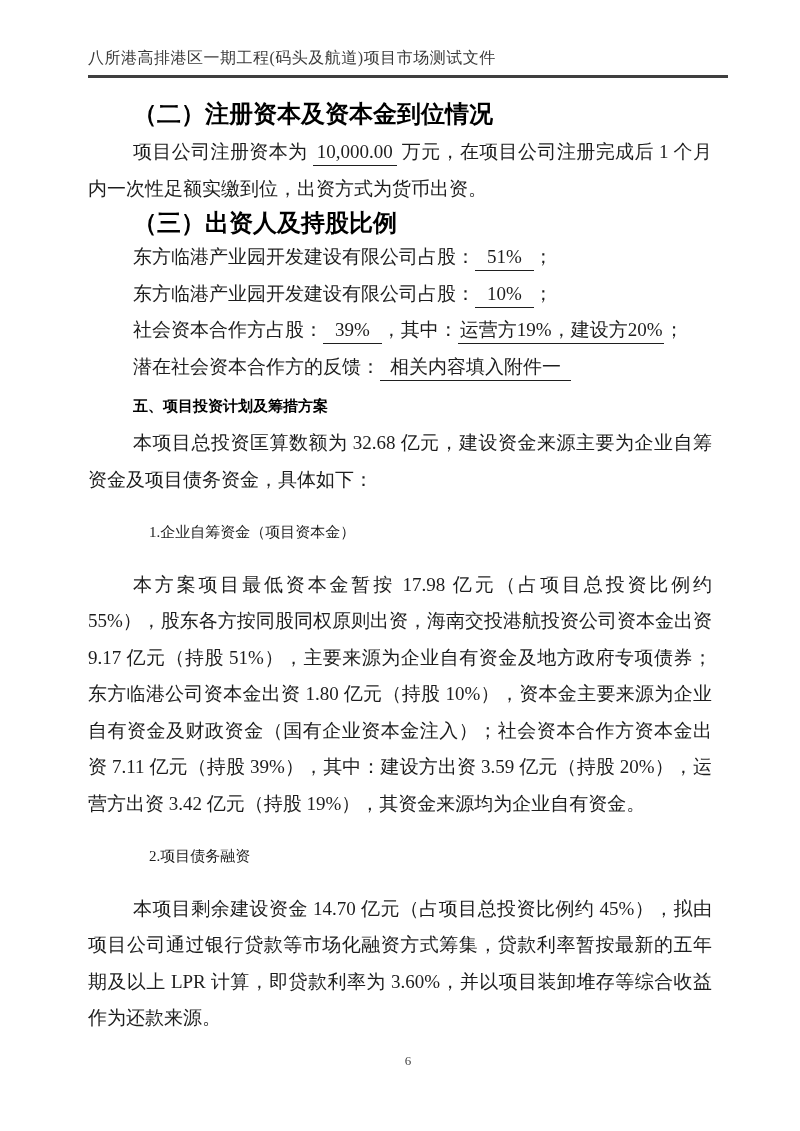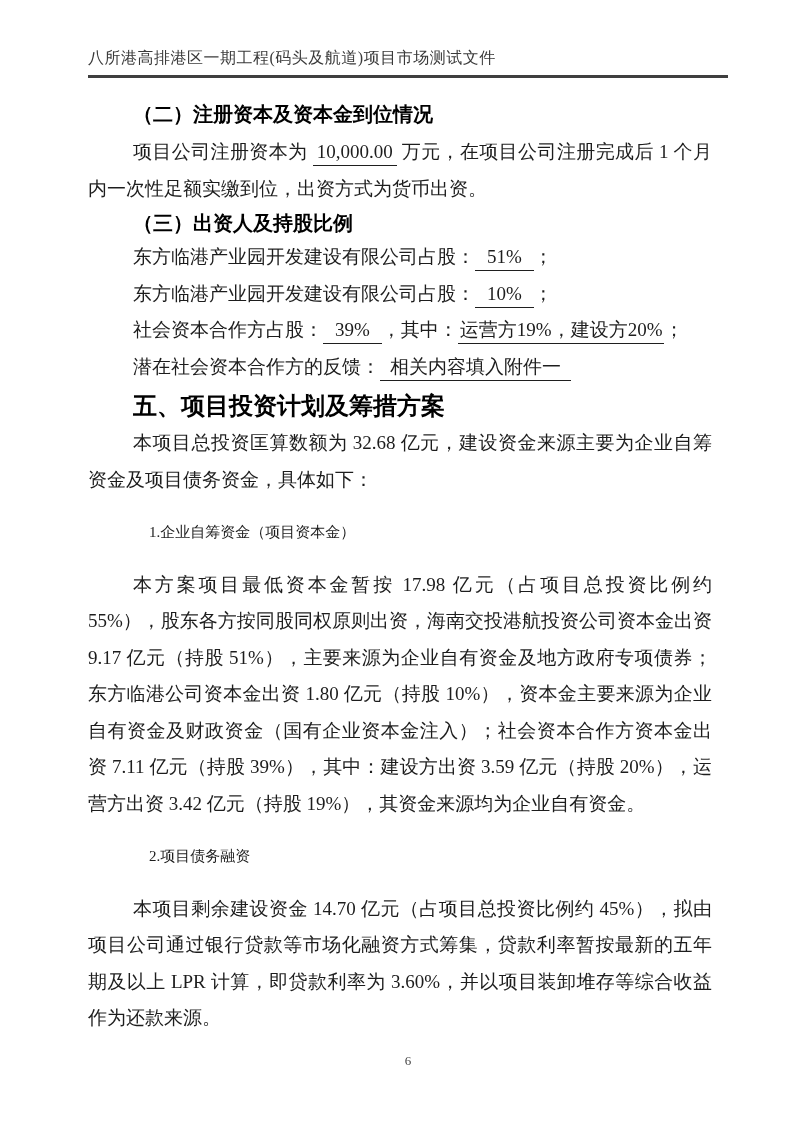--- a/index.html
+++ b/index.html
@@ -17,31 +17,31 @@
     line-height: 16px;
     color: #3a3a3a;
     letter-spacing: 0.5px;
     padding: 0 0 9px 0;
     border-bottom: 3px solid #3f3f3f;
   }
   .content { padding-right: 16px; }
   .h-sub {
     font-family: "Liberation Sans", "DejaVu Sans", sans-serif;
     font-weight: bold;
-    font-size: 20px;
+    font-size: 24px;
     line-height: 28px;
     color: #000;
     padding-left: 45px;
     margin: 22px 0 0 0;
   }
   .h-sub.h3 { margin-top: 2px; }
   .h-main {
     font-family: "Liberation Sans", "DejaVu Sans", sans-serif;
     font-weight: bold;
-    font-size: 24px;
+    font-size: 15px;
     line-height: 30px;
     color: #000;
     padding-left: 45px;
     margin: 6px 0 0 0;
   }
   .para {
     font-size: 19px;
     line-height: 36.5px;
     text-align: justify;
     text-indent: 45px;

